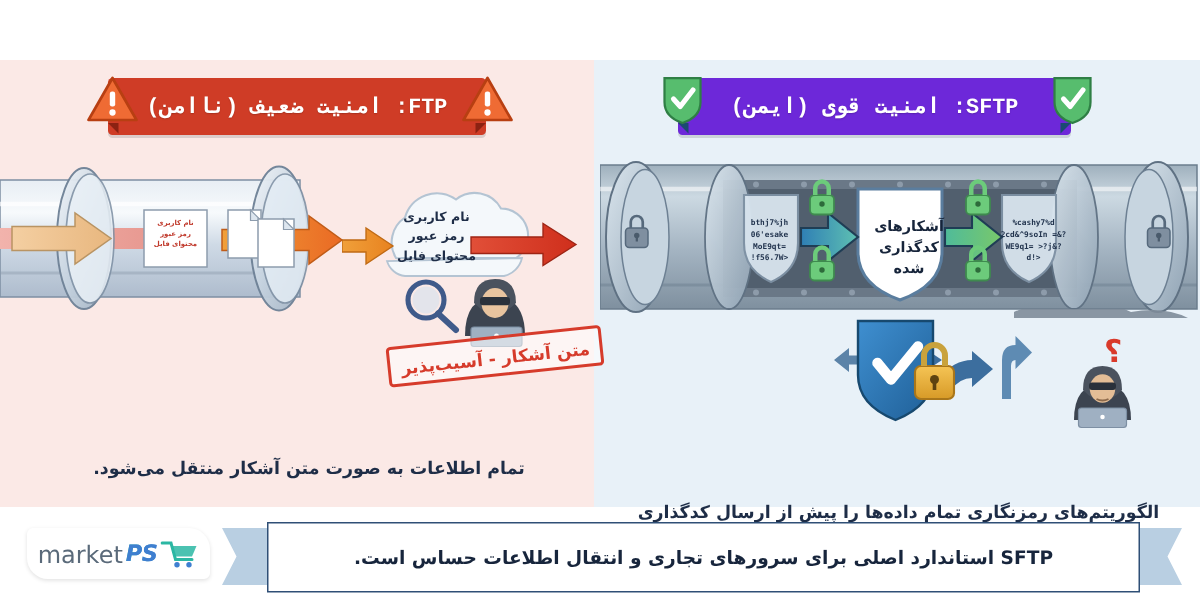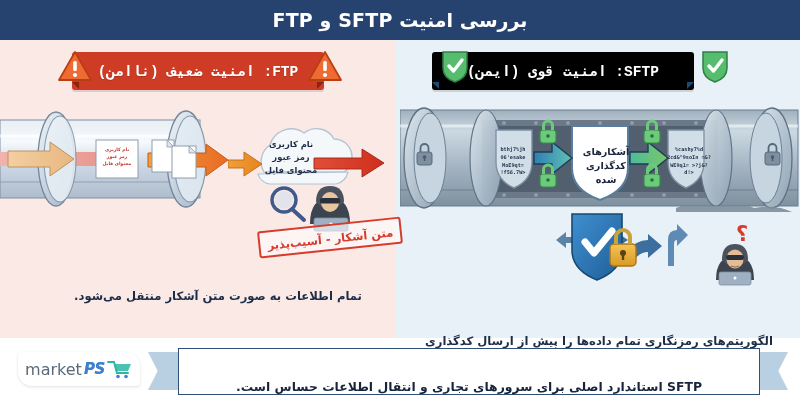--- a/index.html
+++ b/index.html
@@ -29,21 +29,21 @@
   .banner{
     position:absolute;top:52px;height:38px;display:flex;align-items:center;
     justify-content:center;border-radius:3px;font-family:Liberation Mono, monospace;
   }
   .banner .btxt{
     color:#fff;font-size:14.5px;font-weight:bold;direction:rtl;white-space:nowrap;
     text-shadow:0 1px 1px rgba(0,0,0,.18);
   }
   .banner-left{left:72px;width:252px;background:#cf3c26;
      box-shadow:0 2px 0 rgba(0,0,0,.12);}
-  .banner-right{left:432px;width:262px;background:#000000;
+  .banner-right{left:452px;width:262px;background:#6d28d9;
      box-shadow:0 2px 0 rgba(0,0,0,.12);}
   .banner::before,.banner::after{content:"";position:absolute;top:30px;
      border-style:solid;}
   .banner-left::before{left:0;border-width:0 7px 7px 0;border-color:transparent #8c2212 transparent transparent;}
   .banner-left::after{right:0;border-width:0 0 7px 7px;border-color:transparent transparent transparent #8c2212;}
   .banner-right::before{left:0;border-width:0 7px 7px 0;border-color:transparent #1b4a72 transparent transparent;}
   .banner-right::after{right:0;border-width:0 0 7px 7px;border-color:transparent transparent transparent #1b4a72;}
 
   .warn-ico{position:absolute;top:50px;width:34px;height:32px;}
   .warn-l1{left:58px;} .warn-l2{left:308px;}
@@ -51,32 +51,32 @@
   .sh-r1{left:440px;} .sh-r2{left:700px;}
 
   
   .art{position:absolute;}
 
   
   .caption{
     position:absolute;top:286px;direction:rtl;text-align:center;
     font-size:11.6px;line-height:1.75;font-weight:bold;color:#1e2d47;
   }
-  .cap-left{left:48px;width:340px;}
+  .cap-left{left:36px;width:340px;margin-top:16px;}
   .cap-right{left:424px;width:350px;margin-top:45px;}
 
   
   .ribbon-wrap{position:absolute;left:148px;top:348px;width:640px;height:46px;}
   .ribbon-tail{position:absolute;top:4px;width:44px;height:38px;background:#b9cfe2;}
   .tail-l{left:0;clip-path:polygon(0 0,100% 0,100% 100%,0 100%,22% 50%);}
   .tail-r{right:0;clip-path:polygon(0 0,100% 0,78% 50%,100% 100%,0 100%);}
   .ribbon{
     position:absolute;left:30px;top:0;width:580px;height:45px;
     background:#ffffff;border:1.6px solid #2f4f76;
-    display:flex;align-items:flex-end;justify-content:center;
+    display:flex;align-items:center;justify-content:center;
   }
   .ribbon .rtxt{
     direction:rtl;font-size:12.4px;font-weight:bold;color:#17253c;white-space:nowrap;
   }
 
   
   .logo{
     position:absolute;left:18px;top:352px;width:122px;height:34px;
     background:#ffffff;border-radius:4px 14px 4px 14px;
     box-shadow:0 1px 3px rgba(0,0,0,.12);
@@ -114,23 +114,20 @@
     font-size:5.2px;line-height:1.5;font-family:"DejaVu Sans Mono",monospace;
     font-weight:bold;
   }
   .qmark{position:absolute;left:736px;top:222px;color:#d93a2b;font-size:21px;font-weight:bold;}
 </style>
 </head>
 <body>
 
 <div id="root">
 
-  <div class="title-bar">
-    <div class="t">بررسی امنیت SFTP و FTP</div>
-  </div>
 
   <div class="panel panel-left"></div>
   <div class="panel panel-right"></div>
 
   <svg class="art" style="left:0px;top:96px;" width="230" height="120" viewBox="0 0 230 120">
     <defs>
       <linearGradient id="pipeG" x1="0" y1="0" x2="0" y2="1">
         <stop offset="0" stop-color="#e8eef4"></stop>
         <stop offset="0.28" stop-color="#f7fafc"></stop>
         <stop offset="0.55" stop-color="#cfdae6"></stop>

